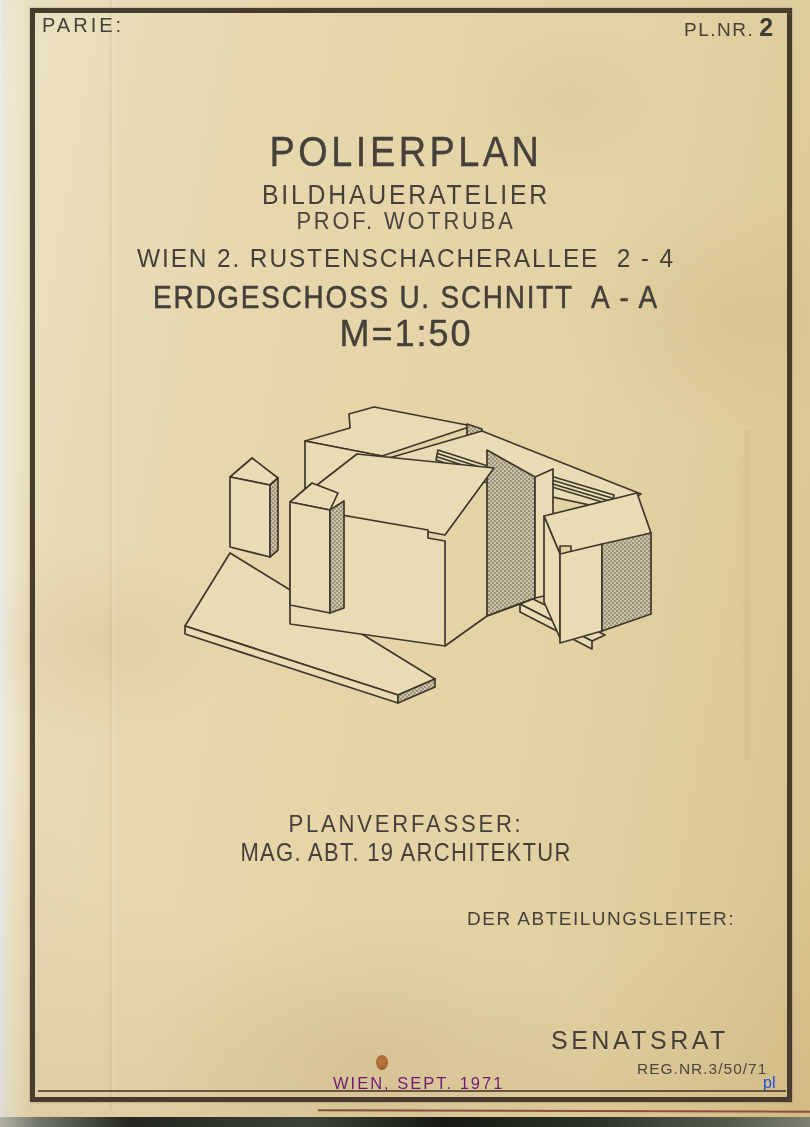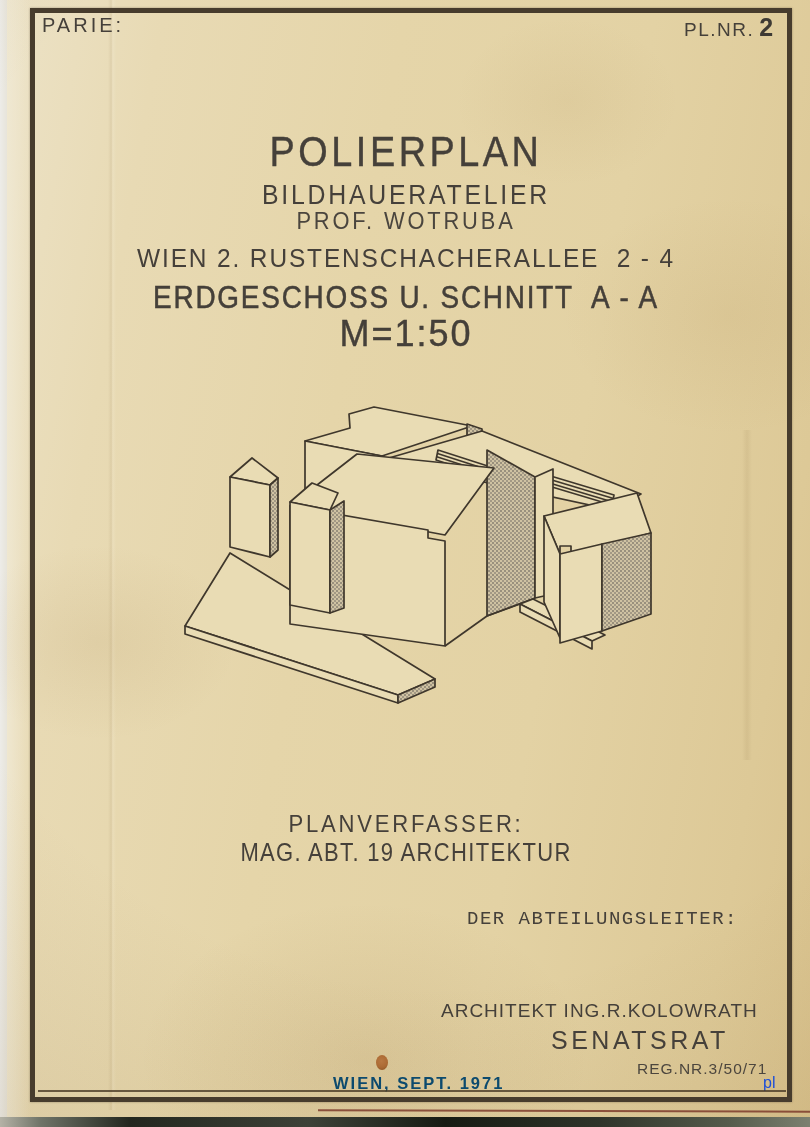--- a/index.html
+++ b/index.html
@@ -38,28 +38,28 @@
   .title-main{top:127px;font-size:43px;letter-spacing:4px;transform:scaleX(.88);
     -webkit-text-stroke:.4px #45403a;}
   .title-sub{top:180px;font-size:27px;letter-spacing:3px;transform:scaleX(.92);}
   .title-prof{top:208px;font-size:23px;letter-spacing:3px;transform:scaleX(.95);color:#4a453e;}
   .addr{top:243px;font-size:26px;letter-spacing:2px;transform:scaleX(.94);}
   .erd{top:280px;font-size:31px;letter-spacing:2px;transform:scaleX(.9);-webkit-text-stroke:.5px #413c35;}
   .scale{top:313px;font-size:36px;letter-spacing:2px;-webkit-text-stroke:.4px #413c35;}
   .planverf{top:810px;font-size:24px;letter-spacing:3px;transform:scaleX(.92);}
   .magabt{top:838px;font-size:25px;letter-spacing:1.5px;transform:scaleX(.88);}
   .bearb-lbl{left:104px;top:911px;font-size:19px;letter-spacing:2.5px;}
-  .abt-lbl{left:467px;top:908px;font-size:19px;letter-spacing:1.5px;font-family:Liberation Mono, monospace;}
+  .abt-lbl{left:467px;top:908px;font-size:19px;letter-spacing:1.5px;}
   .bearb-val{left:104px;top:1002px;font-size:20px;letter-spacing:1.5px;}
   .abt-val{left:441px;top:1000px;font-size:19px;letter-spacing:1px;}
   .abt-title{left:551px;top:1026px;font-size:25px;letter-spacing:3.5px;}
   .parie{left:42px;top:14px;font-size:20px;letter-spacing:3px;}
   .plnr{left:684px;top:13px;font-size:19px;letter-spacing:1.5px;}
   .plnr .nr{font-size:25px;letter-spacing:0;margin-left:5px;font-weight:bold;color:#3e3a34;}
-  .wien{left:333px;top:1074px;font-size:16.5px;letter-spacing:2px;color:#0c4a6e;font-weight:bold;}
+  .wien{left:333px;top:1074px;font-size:16.5px;letter-spacing:2px;color:#701a75;}
   .reg{left:637px;top:1060px;font-size:15.5px;letter-spacing:1px;color:#4c463e;}
   .pl-init{left:763px;top:1074px;font-size:16px;color:#1d4ed8;}
   .axo{position:absolute;left:172px;top:398px;width:490px;height:320px;}
 </style>
 </head>
 <body>
 
 <div class="canvas">
   <div class="paper"></div>
   <div class="edge-left"></div>
@@ -133,21 +133,20 @@
         <polygon points="118,104 140,85 166,95 158,112"></polygon>
         <polygon points="118,104 158,112 158,215 118,207"></polygon>
         <polygon fill="url(#stip)" points="158,112 172,103 172,210 158,215"></polygon>
       </g>
     </g>
   </svg>
 
   <div class="t centered planverf">PLANVERFASSER:</div>
   <div class="t centered magabt">MAG. ABT. 19 ARCHITEKTUR</div>
   <div class="t abt-lbl">DER ABTEILUNGSLEITER:</div>
-  <div class="t abt-val">ARCHITEKT ING.R.KOLOWRATH</div>
   <div class="t abt-title">SENATSRAT</div>
 
   <div class="stain-dot"></div>
   <div class="t wien">WIEN, SEPT. 1971</div>
   <div class="t reg">REG.NR.3/50/71</div>
   <div class="t pl-init">pl</div>
   <div class="footer-rule"></div>
 
   <div class="maroon-line"></div>
   <div class="bottom-strip"></div>

